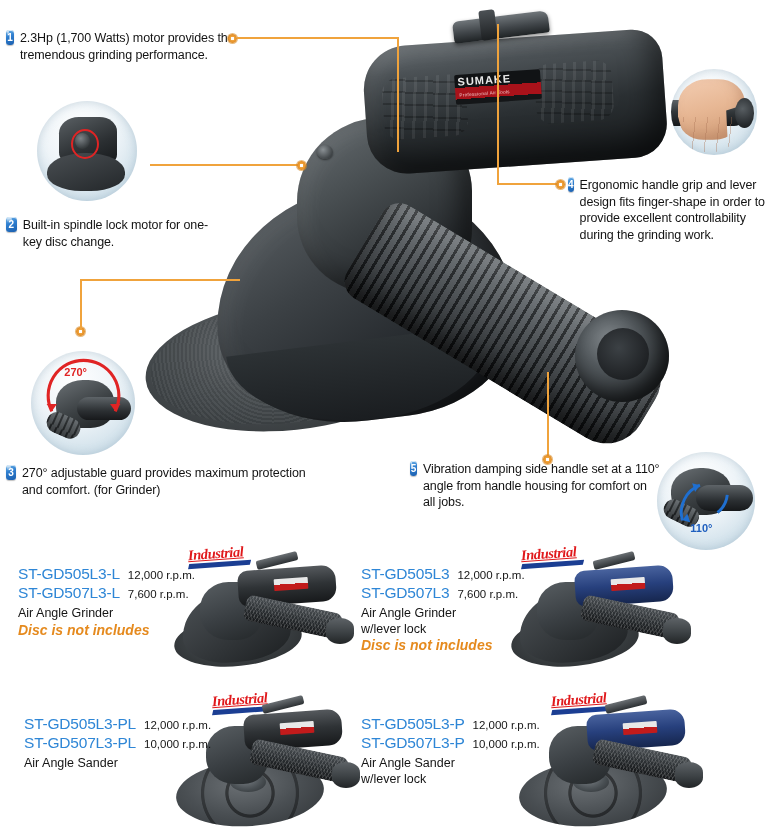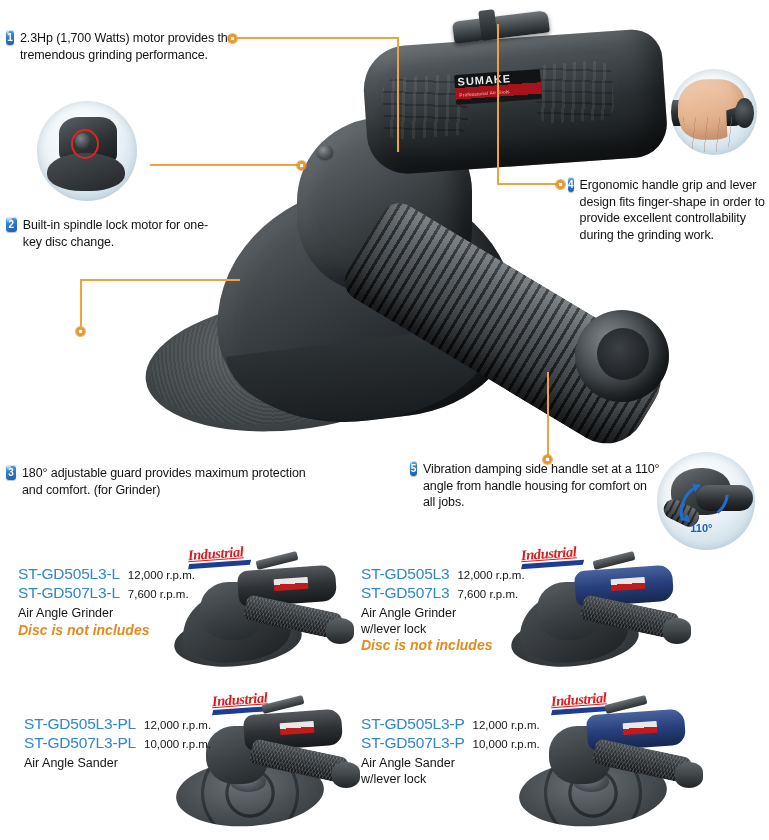--- a/index.html
+++ b/index.html
@@ -319,25 +319,42 @@
 
 <div class="abs lead-h" style="left:150px; top:164px; width:152px;"></div>
 <div class="abs dot" style="left:297px; top:161px;"></div>
 
 <div class="abs dot" style="left:76px; top:327px;"></div>
 <div class="abs lead-v" style="left:80px; top:280px; height:50px;"></div>
 <div class="abs lead-h" style="left:80px; top:279px; width:160px;"></div>
 
 <div class="inset" style="left:18px; top:338px; width:130px; height:130px;">
   <div class="ring"></div>
+  <div class="photo">
+    <div class="blob" style="left:24%; top:28%; width:56%; height:46%; border-radius:46% 44% 40% 42%;
+                background:linear-gradient(155deg,#6b7175,#3b4043 55%,#1e2123);"></div>
+    <div class="blob" style="left:44%; top:44%; width:52%; height:22%; border-radius:24px;
+                background:linear-gradient(180deg,#5e6468,#2c3033 60%,#17191b);"></div>
+    <div class="blob" style="left:14%; top:62%; width:34%; height:20%; border-radius:16px;
+                transform:rotate(24deg);
+                background:repeating-linear-gradient(92deg, rgba(0,0,0,.4) 0 2px, rgba(255,255,255,.09) 2px 6px),
+                           linear-gradient(180deg,#5a6064,#24282a);"></div>
+
+    <svg width="100%" height="100%" viewBox="0 0 100 100" style="position:absolute; left:0; top:0;">
+      <path d="M20,58 A34,34 0 1,1 81,58" fill="none" stroke="#E02424" stroke-width="3"></path>
+      <path d="M20,58 l-5,-7 l10,0 z" fill="#E02424"></path>
+      <path d="M81,58 l-5,-7 l10,0 z" fill="#E02424"></path>
+    </svg>
+    <div class="angle-label angle-270" style="left:32%; top:14%;">270°</div>
+  </div>
 </div>
 
 <div class="abs callout" style="left:6px; top:465px; width:300px;">
   <span class="badge">3</span>
-  <span class="callout-text">180° adjustable guard provides maximum protection and comfort. (for Grinder)</span>
+  <span class="callout-text">270° adjustable guard provides maximum protection and comfort. (for Grinder)</span>
 </div>
 
 <div class="inset" style="left:660px; top:58px; width:108px; height:108px;">
   <div class="ring"></div>
   <div class="photo">
     <div style="position:absolute; left:-6%; top:36%; width:94%; height:30%;
                 border-radius:8px 16px 16px 8px;
                 background:linear-gradient(180deg,#5d6367 0%,#32373a 45%,#16181a 100%);"></div>
     <div style="position:absolute; left:10%; top:44%; width:34%; height:13%;
                 background:linear-gradient(180deg,#e4e4e4 0 46%, #bf1a1a 46% 100%); border-radius:1px;"></div>

